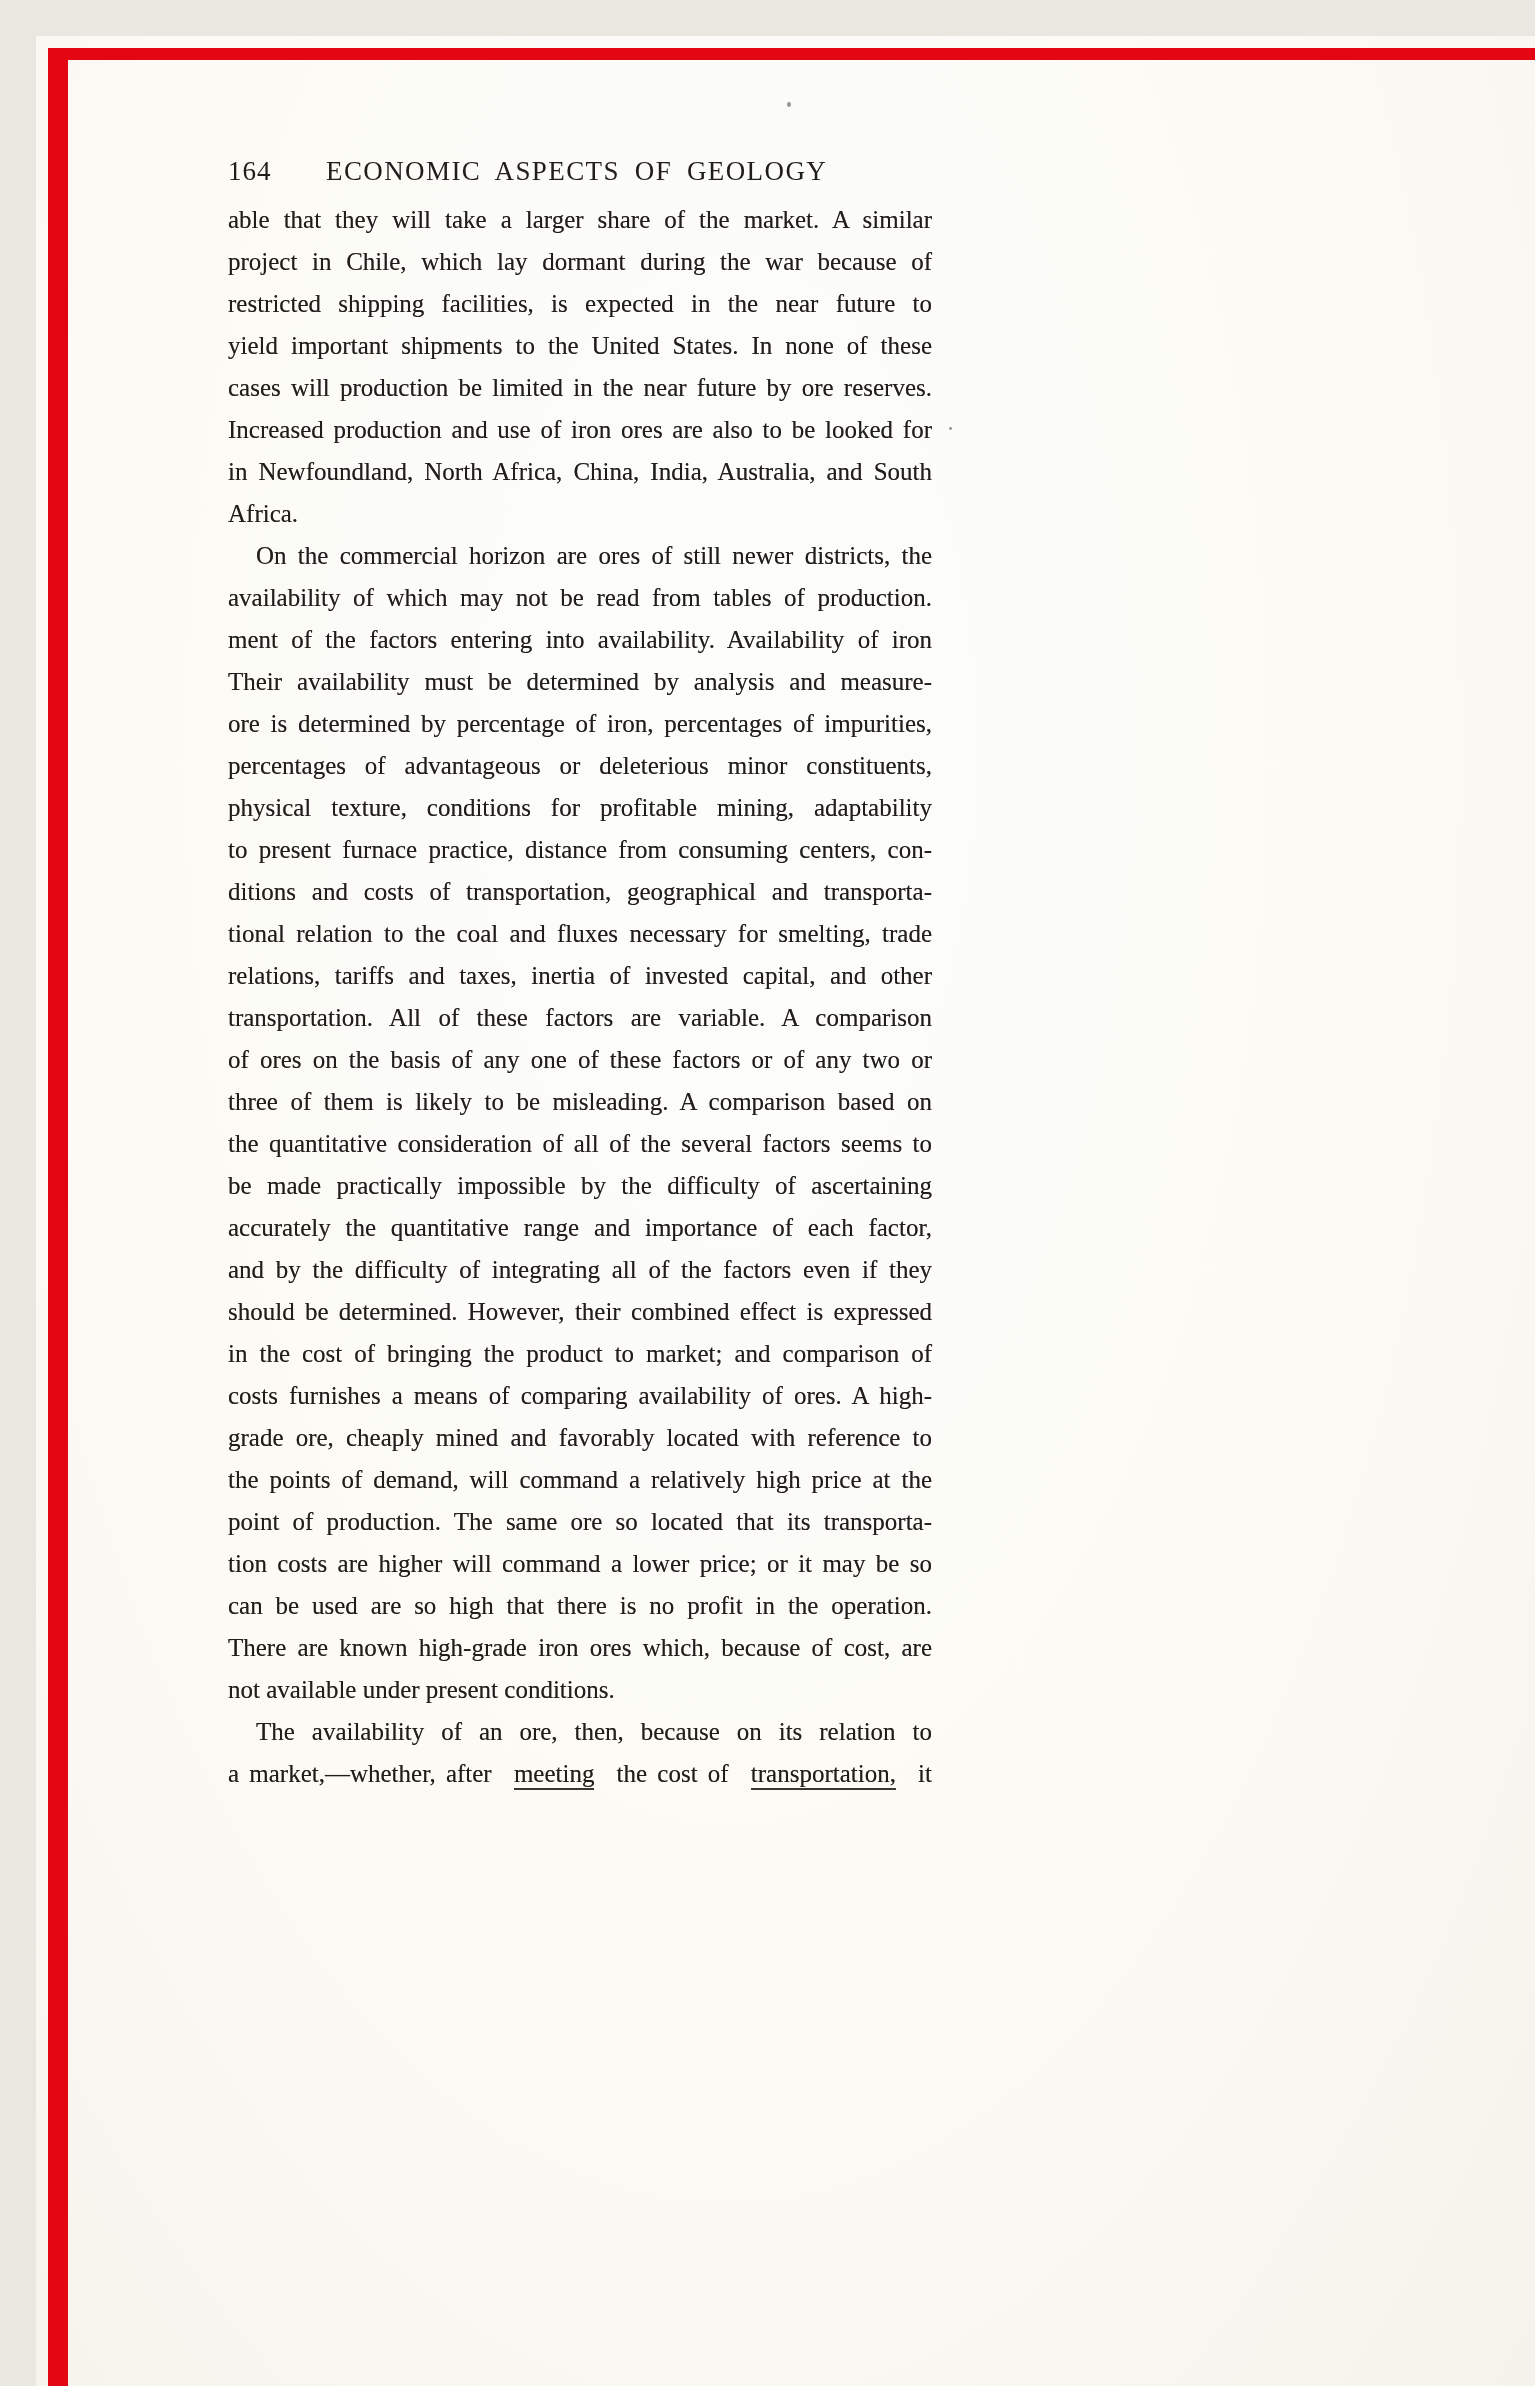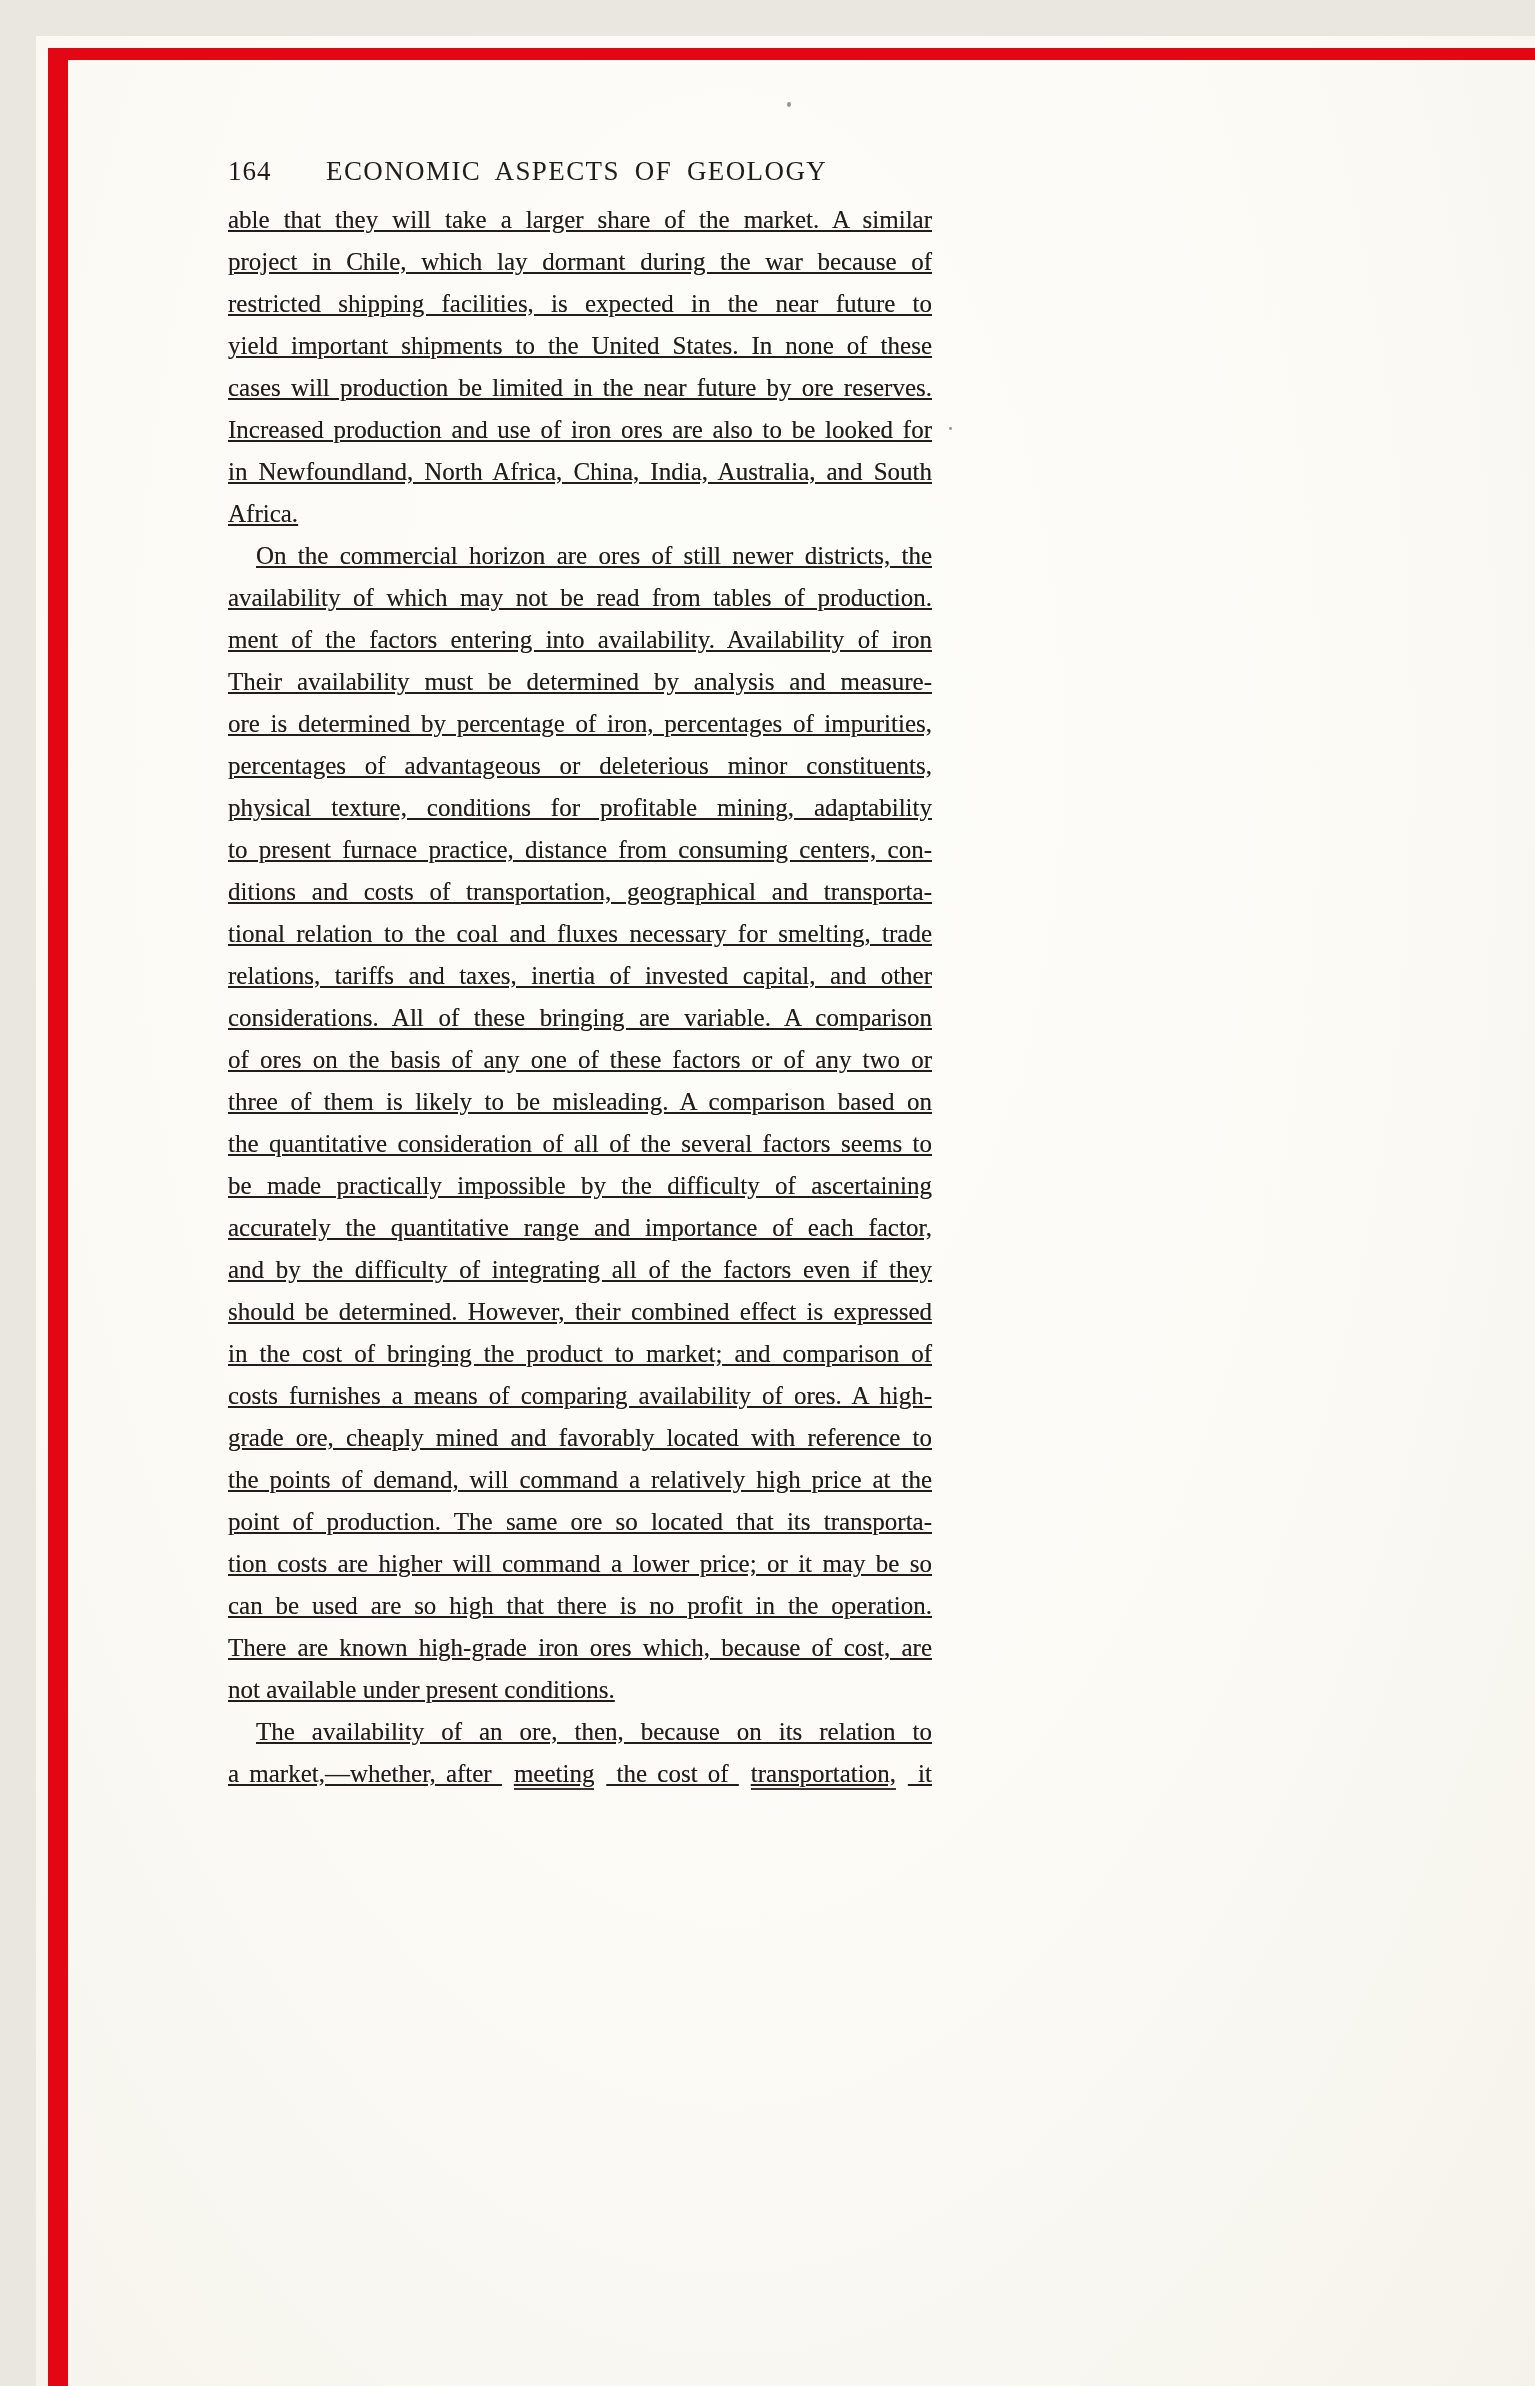--- a/index.html
+++ b/index.html
@@ -50,21 +50,21 @@
   
   .text-block {
     position: absolute;
     top: 145px;
     left: 168px;
     width: 728px;
     font-size: 25px;
     line-height: 30px;
     text-shadow: 0 0 0.5px rgba(32,29,26,0.55);
   }
-  .line { white-space: normal; text-align: left; text-decoration: underline; }
+  .line { white-space: normal; text-align: left; }
   .line.just { text-align: justify; text-align-last: justify; }
   .line.indent { padding-left: 28px; }
 
   .pen-underline {
     border-bottom: 2.4px solid rgba(30,26,22,0.88);
     padding-bottom: 1px;
   }
 
   .speck {
     position: absolute;
@@ -104,21 +104,21 @@
       <div class="line just">availability of which may not be read from tables of production.</div>
       <div class="line just">ment of the factors entering into availability. Availability of iron</div>
       <div class="line just">Their availability must be determined by analysis and measure-</div>
       <div class="line just">ore is determined by percentage of iron, percentages of impurities,</div>
       <div class="line just">percentages of advantageous or deleterious minor constituents,</div>
       <div class="line just">physical texture, conditions for profitable mining, adaptability</div>
       <div class="line just">to present furnace practice, distance from consuming centers, con-</div>
       <div class="line just">ditions and costs of transportation, geographical and transporta-</div>
       <div class="line just">tional relation to the coal and fluxes necessary for smelting, trade</div>
       <div class="line just">relations, tariffs and taxes, inertia of invested capital, and other</div>
-      <div class="line just">considerations. All of these bringing are variable. A comparison</div>
+      <div class="line just">transportation. All of these factors are variable. A comparison</div>
       <div class="line just">of ores on the basis of any one of these factors or of any two or</div>
       <div class="line just">three of them is likely to be misleading. A comparison based on</div>
       <div class="line just">the quantitative consideration of all of the several factors seems to</div>
       <div class="line just">be made practically impossible by the difficulty of ascertaining</div>
       <div class="line just">accurately the quantitative range and importance of each factor,</div>
       <div class="line just">and by the difficulty of integrating all of the factors even if they</div>
       <div class="line just">should be determined. However, their combined effect is expressed</div>
       <div class="line just">in the cost of bringing the product to market; and comparison of</div>
       <div class="line just">costs furnishes a means of comparing availability of ores. A high-</div>
       <div class="line just">grade ore, cheaply mined and favorably located with reference to</div>

